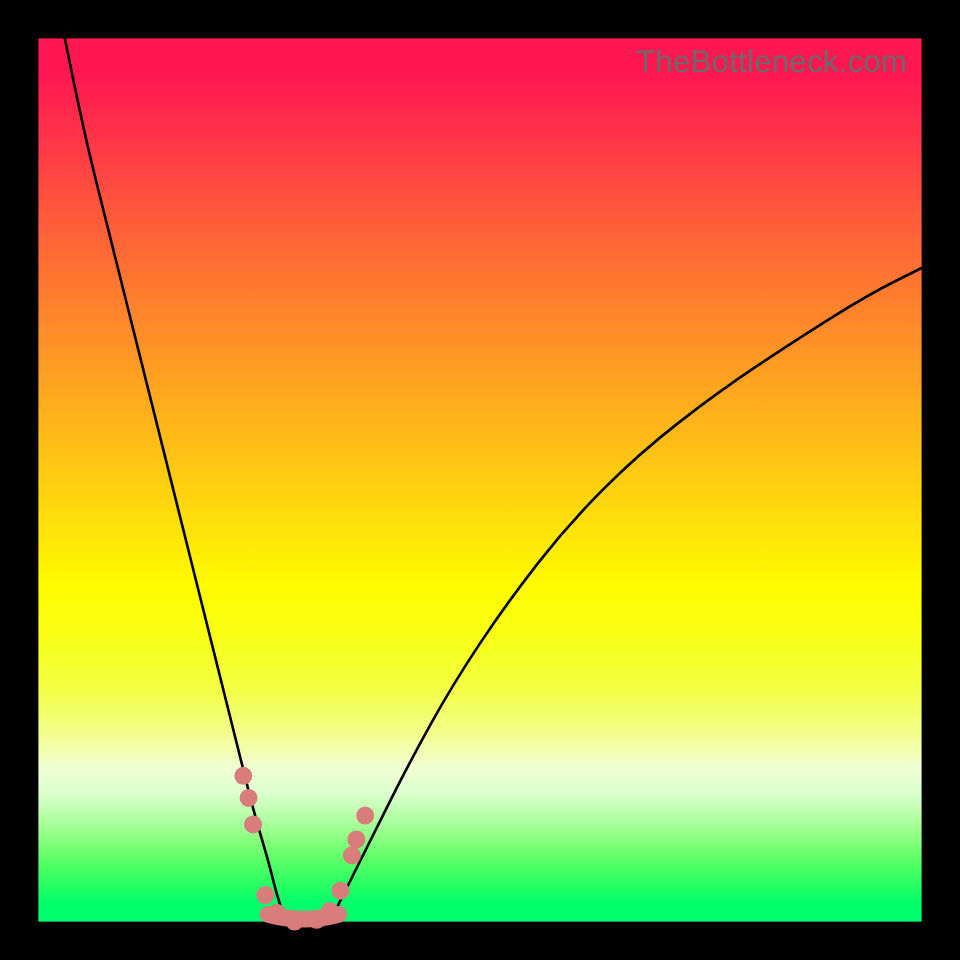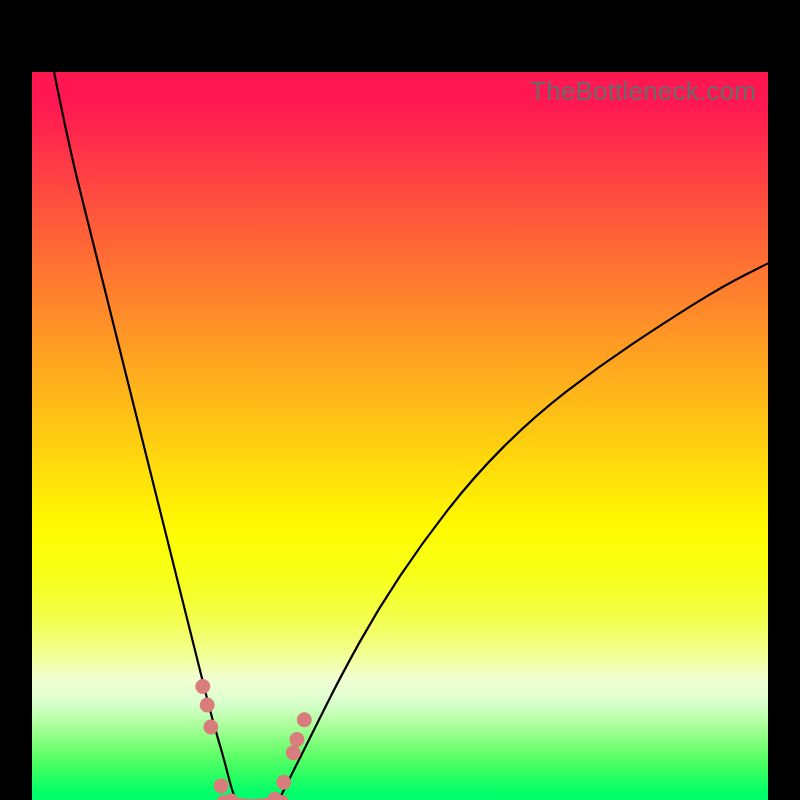--- a/index.html
+++ b/index.html
@@ -11,21 +11,20 @@
     overflow: hidden;
     font-family: Arial, Helvetica, sans-serif;
   }
   .frame {
     position: absolute;
     left: 0;
     top: 0;
     width: 800px;
     height: 592px;
     background: #000;
-    margin-top: 40px;
   }
   .plot {
     position: absolute;
     left: 32px;
     top: 32px;
     width: 736px;
     height: 736px;
     background: linear-gradient(
       to bottom,
       #ff1752 0%,

